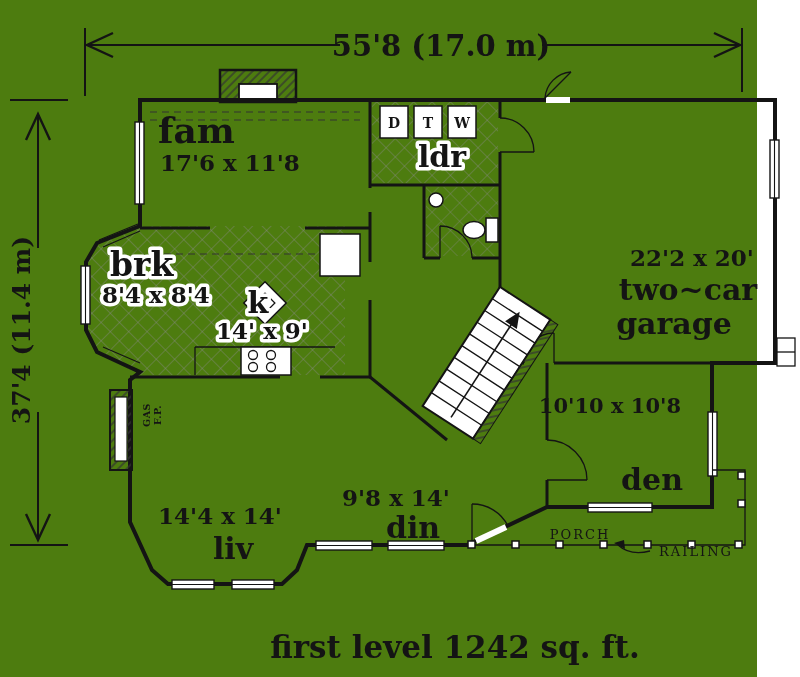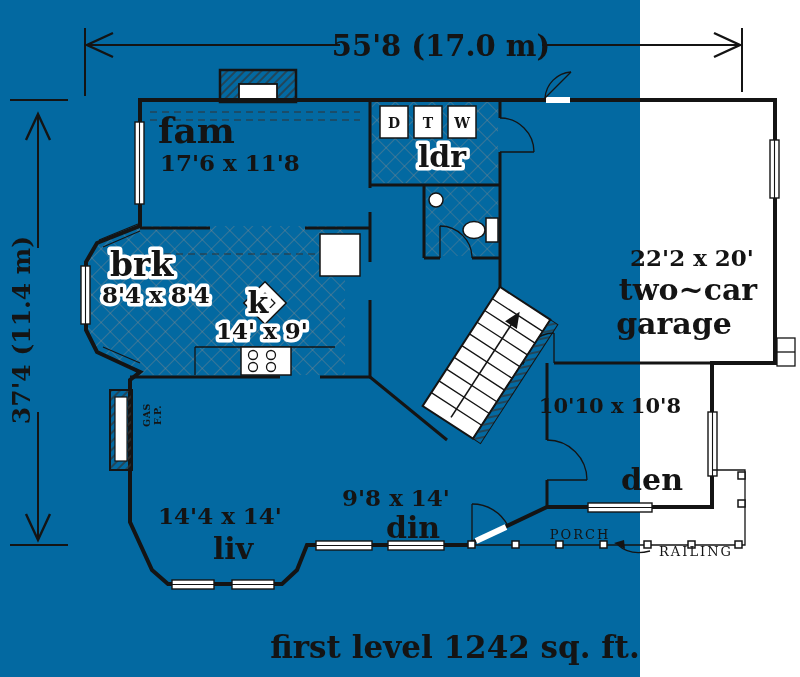--- a/index.html
+++ b/index.html
@@ -1,16 +1,16 @@
 <!DOCTYPE html>
 <html><head>
 <meta charset="utf-8">
 <style>
   html,body{margin:0;padding:0;background:#ffffff;}
-  .sheet{width:640px;height:677px;position:relative;background:#0369a1;}
+  .sheet{width:757px;height:677px;position:relative;background:#4d7c0f;}
   svg{display:block;}
   text{font-family:"DejaVu Serif",serif;fill:#141414;}
   .t-dim{font-size:29px;font-weight:700;}
   .t-dimv{font-size:25px;font-weight:700;}
   .t-name-xl{font-size:36px;font-weight:700;}
   .t-name{font-size:30px;font-weight:700;}
   .t-name-brk{font-size:33px;font-weight:700;}
   .t-size{font-size:23px;font-weight:700;}
   .t-size-sm{font-size:21px;font-weight:700;}
   .t-tiny{font-size:13px;letter-spacing:2px;}

